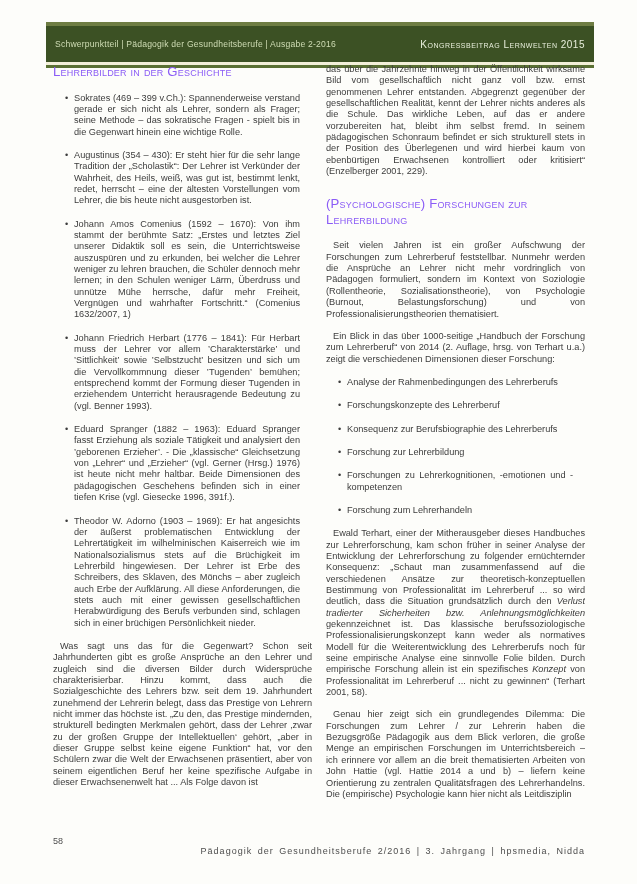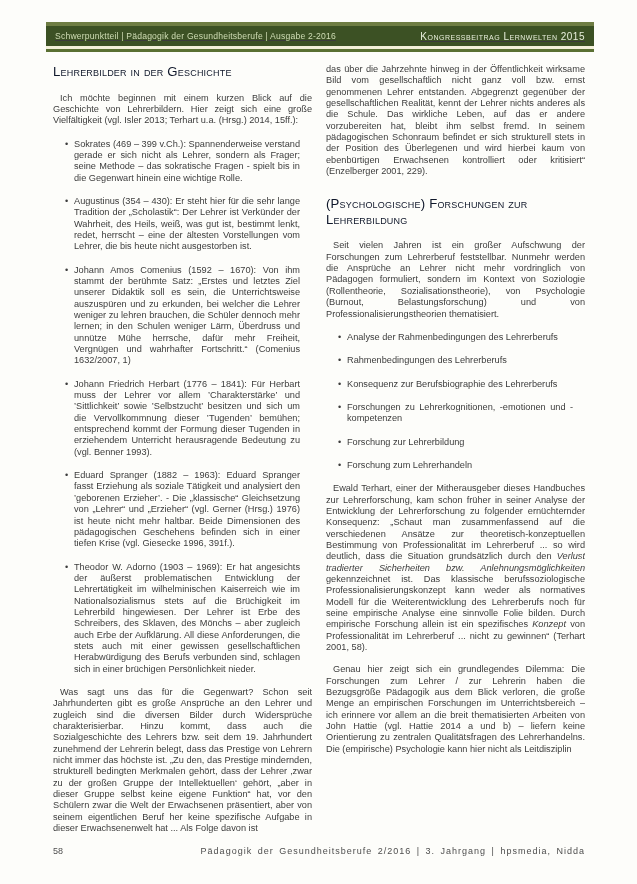--- a/index.html
+++ b/index.html
@@ -3,47 +3,47 @@
 <meta charset="utf-8">
 <style>
   html, body { margin:0; padding:0; background:#fdfdfa; }
   .page {
     position:relative; width:637px; height:884px; background:#fdfdfa;
     font-family:"Liberation Sans", sans-serif; color:#3b3b3b; overflow:hidden;
   }
   
   .header-bar { position:absolute; left:46px; top:22px; width:548px; }
   .bar-top   { height:4px;  background:#6e7d43; }
-  .bar-main  { height:20px; background:#3c5124; display:flex; justify-content:space-between; align-items:center; padding:10px 9px; box-sizing:border-box;text-decoration:underline; }
+  .bar-main  { height:20px; background:#3c5124; display:flex; justify-content:space-between; align-items:center; padding:18px 9px; box-sizing:border-box; }
   .bar-left-text  { font-size:8.6px; color:#cfdcb4; letter-spacing:0.2px; white-space:nowrap; }
   .bar-right-text { font-size:10px; color:#e9efdc; font-variant:small-caps; letter-spacing:0.5px; white-space:nowrap; }
   .bar-cream { height:3px; background:#f3f0d9; }
   .bar-green { height:3px; background:#5a7033; }
   
   .content {
     position:absolute; top:64px; left:53px; width:532px; height:778px;
     display:flex; gap:14px; overflow:hidden;
   }
   .col { width:259px; text-align:justify; font-size:9.2px; line-height:11.35px; color:#3c3c3c; }
   .section-heading {
-    font-size:13.2px; font-weight:400; font-variant:small-caps; color:#0f172a;
+    font-size:13.2px; font-weight:400; font-variant:small-caps; color:#8b5cf6;
     letter-spacing:0.2px; line-height:15.5px; margin:0 0 13px 0; text-align:left;
   }
   .section-heading.mid { margin-top:19px; }
   p { margin:0 0 11px 0; }
   p.indent { text-indent:7px; }
   p:last-child { margin-bottom:0; }
   ul.dotlist { list-style:none; margin:0 0 11px 0; padding:0; }
   ul.dotlist li { position:relative; padding-left:9px; margin:12px; }
   ul.dotlist li::before { content:"\2022"; position:absolute; left:0; top:0; }
   i { font-style:italic; }
   
   .footer {
     position:absolute; left:53px; right:52px; bottom:28px;
-    display:flex; align-items:baseline; font-size:9px; color:#4e4e4e;
+    display:flex; align-items:baseline; font-size:9px; color:#4e4e4e;flex-direction:column;
   }
   .journal-line { margin-left:auto; letter-spacing:1px; word-spacing:2px; text-align:right; }
 </style>
 </head>
 <body>
 
 <div class="page">
 
   <div class="header-bar">
     <div class="bar-top"></div>
@@ -52,42 +52,42 @@
       <span class="bar-right-text">Kongressbeitrag Lernwelten 2015</span>
     </div>
     <div class="bar-cream"></div>
     <div class="bar-green"></div>
   </div>
 
   <div class="content">
 
     <div class="col">
       <h1 class="section-heading">Lehrerbilder in der Geschichte</h1>
-      <p class="indent">Ich möchte beginnen mit einem kurzen Blick auf die Geschichte von Lehrerbildern. Hier zeigt sich eine große Vielfältigkeit (vgl. Isler 2013; Terhart u.a. (Hrsg.) 2014, 15ff.):</p>
       <ul class="dotlist">
         <li><span>Sokrates (469 – 399 v.Ch.):</span><span> Spannenderweise verstand gerade er sich nicht als Lehrer, sondern als Frager; seine Methode – das sokratische Fragen - spielt bis in die Gegenwart hinein eine wichtige Rolle.</span></li>
         <li><span>Augustinus (354 – 430):</span><span> Er steht hier für die sehr lange Tradition der „Scholastik“: Der Lehrer ist Verkünder der Wahrheit, des Heils, weiß, was gut ist, bestimmt lenkt, redet, herrscht – eine der ältesten Vorstellungen vom Lehrer, die bis heute nicht ausgestorben ist.</span></li>
         <li><span>Johann Amos Comenius (1592 – 1670):</span><span> Von ihm stammt der berühmte Satz: „Erstes und letztes Ziel unserer Didaktik soll es sein, die Unterrichtsweise auszuspüren und zu erkunden, bei welcher die Lehrer weniger zu lehren brauchen, die Schüler dennoch mehr lernen; in den Schulen weniger Lärm, Überdruss und unnütze Mühe herrsche, dafür mehr Freiheit, Vergnügen und wahrhafter Fortschritt.“ (Comenius 1632/2007, 1)</span></li>
         <li><span>Johann Friedrich Herbart (1776 – 1841):</span><span> Für Herbart muss der Lehrer vor allem ’Charakterstärke’ und ’Sittlichkeit’ sowie ’Selbstzucht’ besitzen und sich um die Vervollkommnung dieser ’Tugenden’ bemühen; entsprechend kommt der Formung dieser Tugenden in erziehendem Unterricht herausragende Bedeutung zu (vgl. Benner 1993).</span></li>
         <li><span>Eduard Spranger (1882 – 1963):</span><span> Eduard Spranger fasst Erziehung als soziale Tätigkeit und analysiert den ’geborenen Erzieher’. - Die „klassische“ Gleichsetzung von „Lehrer“ und „Erzieher“ (vgl. Gerner (Hrsg.) 1976) ist heute nicht mehr haltbar. Beide Dimensionen des pädagogischen Geschehens befinden sich in einer tiefen Krise (vgl. Giesecke 1996, 391f.).</span></li>
         <li><span>Theodor W. Adorno (1903 – 1969):</span><span> Er hat angesichts der äußerst problematischen Entwicklung der Lehrertätigkeit im wilhelminischen Kaiserreich wie im Nationalsozialismus stets auf die Brüchigkeit im Lehrerbild hingewiesen. Der Lehrer ist Erbe des Schreibers, des Sklaven, des Mönchs – aber zugleich auch Erbe der Aufklärung. All diese Anforderungen, die stets auch mit einer gewissen gesellschaftlichen Herabwürdigung des Berufs verbunden sind, schlagen sich in einer brüchigen Persönlichkeit nieder.</span></li>
       </ul>
       <p class="indent">Was sagt uns das für die Gegenwart? Schon seit Jahrhunderten gibt es große Ansprüche an den Lehrer und zugleich sind die diversen Bilder durch Widersprüche charakterisierbar. Hinzu kommt, dass auch die Sozialgeschichte des Lehrers bzw. seit dem 19. Jahrhundert zunehmend der Lehrerin belegt, dass das Prestige von Lehrern nicht immer das höchste ist. „Zu den, das Prestige mindernden, strukturell bedingten Merkmalen gehört, dass der Lehrer ‚zwar zu der großen Gruppe der Intellektuellen‘ gehört, „aber in dieser Gruppe selbst keine eigene Funktion“ hat, vor den Schülern zwar die Welt der Erwachsenen präsentiert, aber von seinem eigentlichen Beruf her keine spezifische Aufgabe in dieser Erwachsenenwelt hat ... Als Folge davon ist</p>
     </div>
 
     <div class="col">
       <p>das über die Jahrzehnte hinweg in der Öffentlichkeit wirksame Bild vom gesellschaftlich nicht ganz voll bzw. ernst genommenen Lehrer entstanden. Abgegrenzt gegenüber der gesellschaftlichen Realität, kennt der Lehrer nichts anderes als die Schule. Das wirkliche Leben, auf das er andere vorzubereiten hat, bleibt ihm selbst fremd. In seinem pädagogischen Schonraum befindet er sich strukturell stets in der Position des Überlegenen und wird hierbei kaum von ebenbürtigen Erwachsenen kontrolliert oder kritisiert“ (Enzelberger 2001, 229).</p>
       <h1 class="section-heading mid">(Psychologische) Forschungen zur Lehrerbildung</h1>
       <p class="indent">Seit vielen Jahren ist ein großer Aufschwung der Forschungen zum Lehrerberuf feststellbar. Nunmehr werden die Ansprüche an Lehrer nicht mehr vordringlich von Pädagogen formuliert, sondern im Kontext von Soziologie (Rollentheorie, Sozialisationstheorie), von Psychologie (Burnout, Belastungsforschung) und von Professionalisierungstheorien thematisiert.</p>
+      <p class="indent">Ein Blick in das über 1000-seitige „Handbuch der Forschung zum Lehrerberuf“ von 2014 (2. Auflage, hrsg. von Terhart u.a.) zeigt die verschiedenen Dimensionen dieser Forschung:</p>
       <ul class="dotlist">
         <li>Analyse der Rahmenbedingungen des Lehrerberufs</li>
-        <li>Rahmenbedingungen des Lehrerberufs</li>
+        <li>Forschungskonzepte des Lehrerberuf</li>
         <li>Konsequenz zur Berufsbiographie des Lehrerberufs</li>
+        <li>Forschung zur Lehrerbildung</li>
         <li>Forschungen zu Lehrerkognitionen, -emotionen und -kompetenzen</li>
-        <li>Forschung zur Lehrerbildung</li>
         <li>Forschung zum Lehrerhandeln</li>
       </ul>
       <p class="indent"><span>Ewald Terhart, einer der Mitherausgeber dieses Handbuches zur Lehrerforschung, kam schon früher in seiner Analyse der Entwicklung der Lehrerforschung zu folgender ernüchternder Konsequenz: „Schaut man zusammenfassend auf die verschiedenen Ansätze zur theoretisch-konzeptuellen Bestimmung von Professionalität im Lehrerberuf ... so wird deutlich, dass die Situation grundsätzlich durch den </span><i>Verlust tradierter Sicherheiten bzw. Anlehnungsmöglichkeiten</i><span> gekennzeichnet ist. Das klassische berufssoziologische Professionalisierungskonzept kann weder als normatives Modell für die Weiterentwicklung des Lehrerberufs noch für seine empirische Analyse eine sinnvolle Folie bilden. Durch empirische Forschung allein ist ein spezifisches </span><i>Konzept</i><span> von Professionalität im Lehrerberuf ... nicht zu gewinnen“ (Terhart 2001, 58).</span></p>
       <p class="indent">Genau hier zeigt sich ein grundlegendes Dilemma: Die Forschungen zum Lehrer / zur Lehrerin haben die Bezugsgröße Pädagogik aus dem Blick verloren, die große Menge an empirischen Forschungen im Unterrichtsbereich – ich erinnere vor allem an die breit thematisierten Arbeiten von John Hattie (vgl. Hattie 2014 a und b) – liefern keine Orientierung zu zentralen Qualitätsfragen des Lehrerhandelns. Die (empirische) Psychologie kann hier nicht als Leitdisziplin</p>
     </div>
 
   </div>
 
   <div class="footer">
     <span>58</span>

